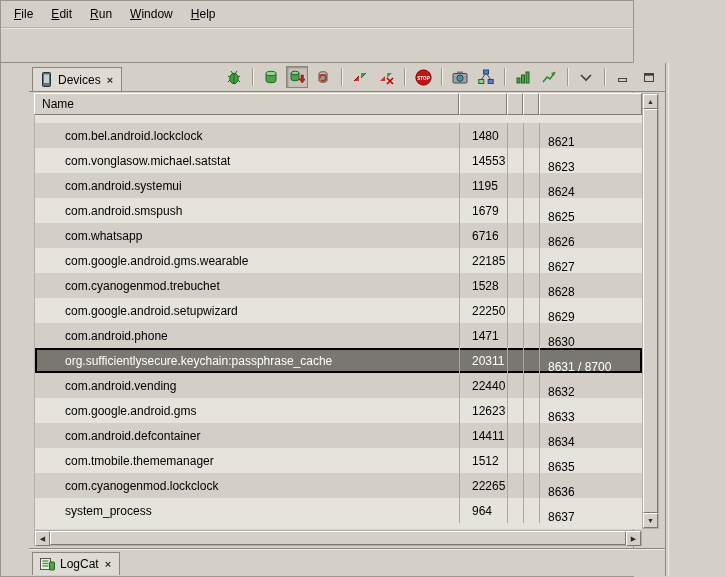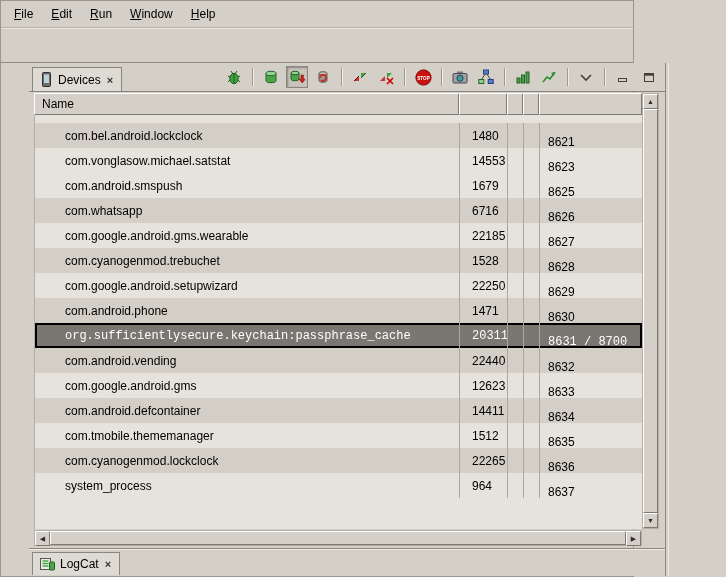--- a/index.html
+++ b/index.html
@@ -43,21 +43,21 @@
   .h-name { width:425px; flex:none; }
   .h-pid  { width:48px; flex:none; }
   .h-c3, .h-c4 { width:16px; flex:none; padding-left:0; }
   .h-port { flex:1; }
 
   .tbody { grid-column:1; grid-row:2; background:#e6e3dc; overflow:hidden; border-left:1px solid #b3afa7; position:relative; }
   .row-spacer { height:8px; background:#e6e3dc; }
   .trow { height:25px; display:flex; align-items:stretch; cursor:default; }
   .trow.even { background:#d3cfc7; }
   .trow.odd  { background:#e6e3dc; }
-  .trow.selected { background:#7a7671; color:#fff; box-shadow:inset 0 0 0 2px #000;font-family:Liberation Mono, monospace; }
+  .trow.selected { background:#7a7671; color:#fff; box-shadow:inset 0 0 0 2px #000; }
   .tcell { display:flex; align-items:center; overflow:hidden; white-space:nowrap; }
   .c-name { width:425px; flex:none; padding-left:30px; border-right:1px solid #aba79f; }
   .c-pid  { width:48px; flex:none; padding-left:12px; border-right:1px solid #aba79f; }
   .c-3, .c-4 { width:16px; flex:none; border-right:1px solid #aba79f; }
   .c-port { flex:1; padding-left:8px;margin-top:12px; }
 
   
   .vscroll { grid-column:2; grid-row:1 / span 2; display:flex; flex-direction:column; background:#cac6be; border:1px solid #b3afa7; }
   .hscroll { grid-column:1; grid-row:3; display:flex; background:#cac6be; border:1px solid #b3afa7; margin-top:1px; }
   .corner  { grid-column:2; grid-row:3; background:#d4d0c8; }
@@ -234,20 +234,27 @@
               <div class="tcell c-3"></div>
               <div class="tcell c-4"></div>
               <div class="tcell c-port">8621</div>
             </div>
             <div class="trow odd">
               <div class="tcell c-name">com.vonglasow.michael.satstat</div>
               <div class="tcell c-pid">14553</div>
               <div class="tcell c-3"></div>
               <div class="tcell c-4"></div>
               <div class="tcell c-port">8623</div>
+            </div>
+            <div class="trow even">
+              <div class="tcell c-name">com.android.systemui</div>
+              <div class="tcell c-pid">1195</div>
+              <div class="tcell c-3"></div>
+              <div class="tcell c-4"></div>
+              <div class="tcell c-port">8624</div>
             </div>
             <div class="trow odd">
               <div class="tcell c-name">com.android.smspush</div>
               <div class="tcell c-pid">1679</div>
               <div class="tcell c-3"></div>
               <div class="tcell c-4"></div>
               <div class="tcell c-port">8625</div>
             </div>
             <div class="trow even">
               <div class="tcell c-name">com.whatsapp</div>

